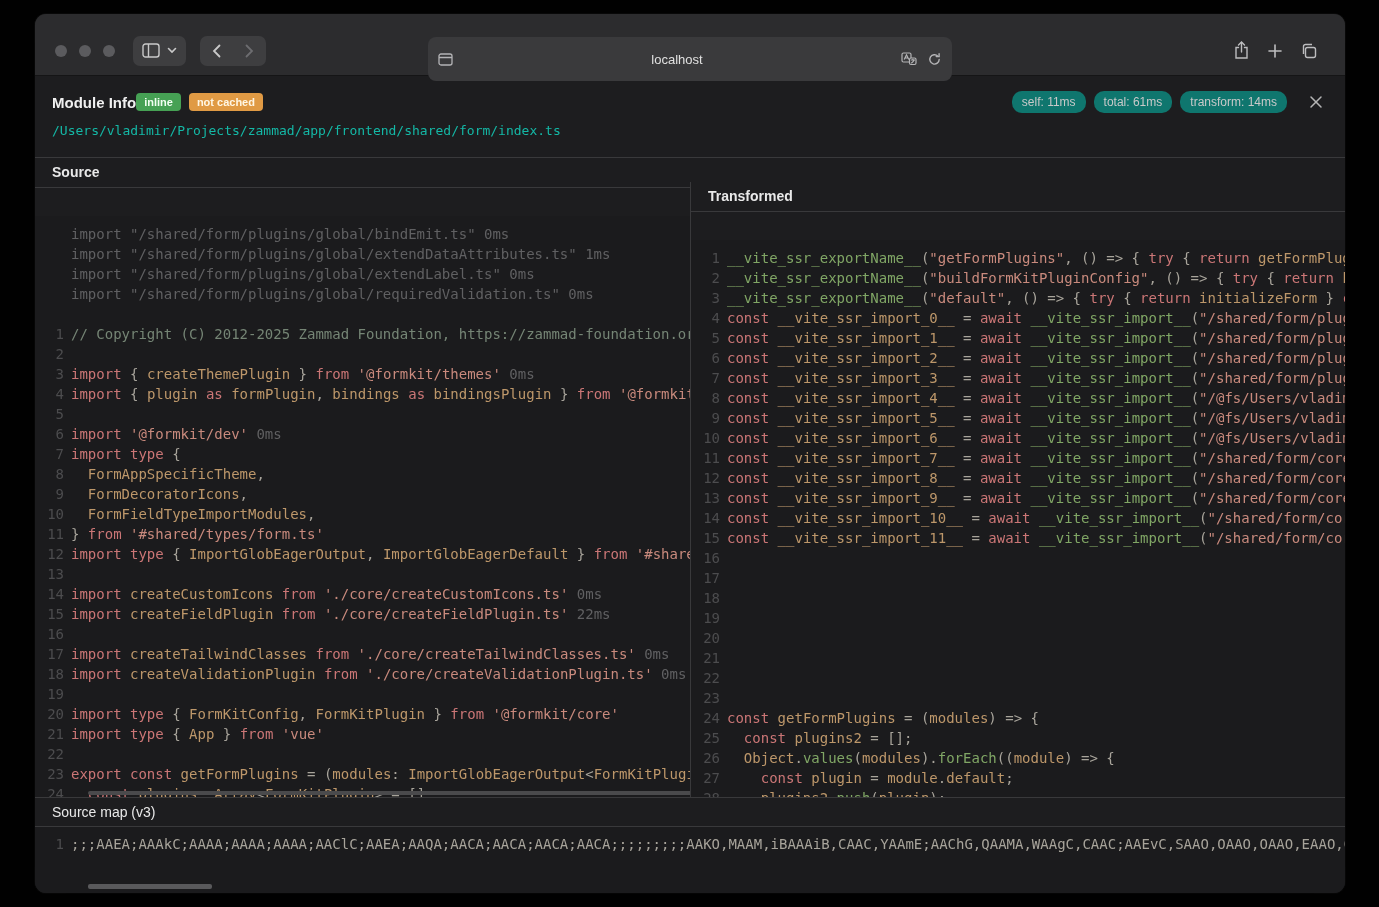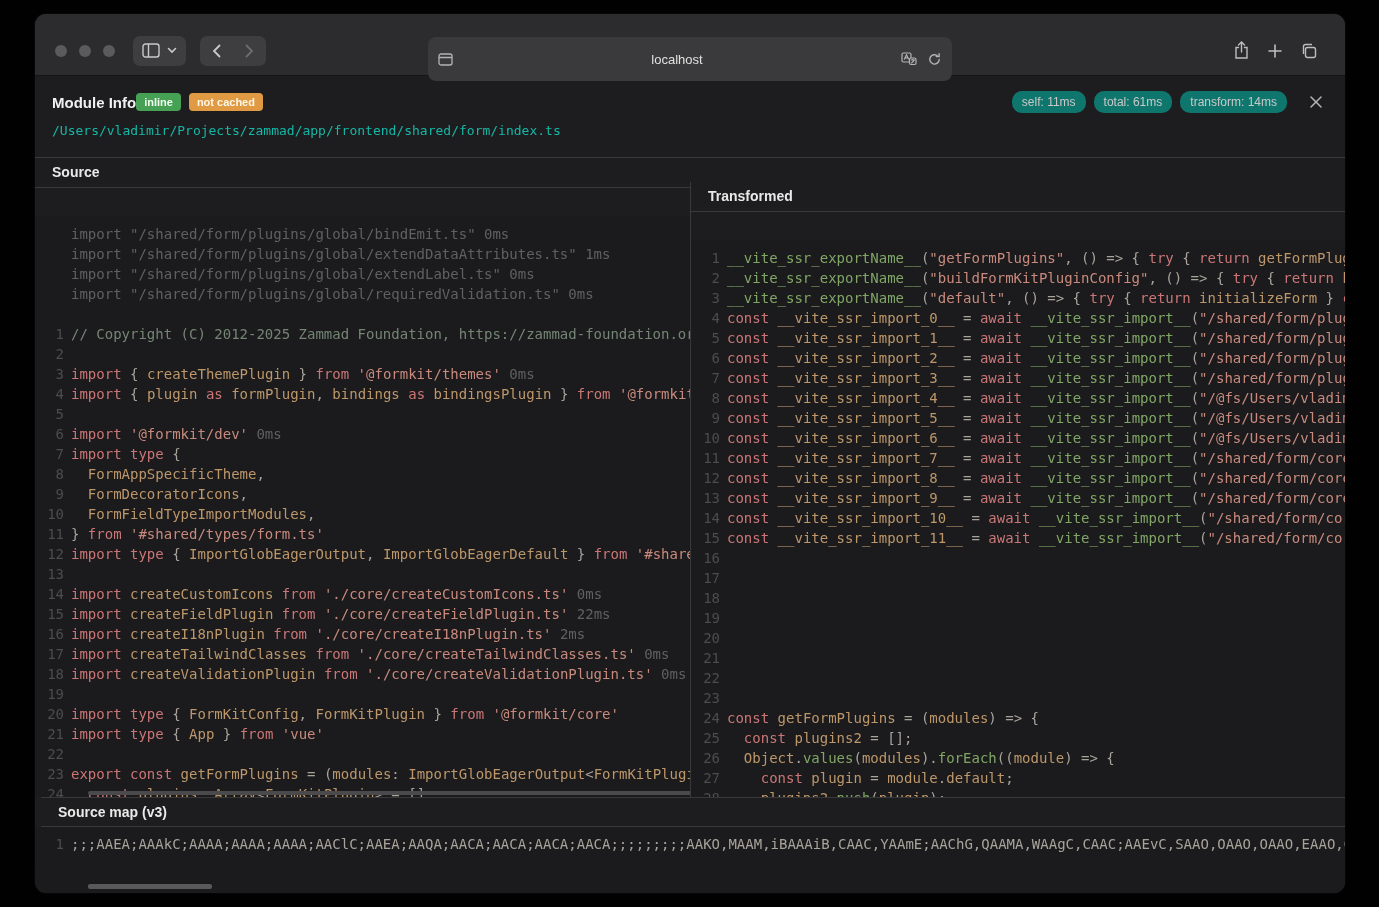--- a/index.html
+++ b/index.html
@@ -67,22 +67,22 @@
   .tok-c { color:var(--code_comment,#758575); }
   .tok-x { color:#a8a49b; }
   .tok-d { color:#606062; }
 
   .hscroll { position:absolute; background:#4a4a4c; border-radius:2px; }
   .hscroll.src { left:53px; bottom:2px; width:699px; height:4px; }
   .hscroll.sm  { left:53px; bottom:4px; width:124px; height:5px; background:#59595b; }
 
   
   .sm-header { flex:none; height:30px; line-height:29px; padding:0 17px;
-               font-size:14px; font-weight:bold; color:#e9e9e9;
-               border-top:1px solid #39393b; border-bottom:1px solid #39393b;margin-left:6px; }
+               font-size:14px; font-weight:normal; color:#e9e9e9;
+               border-top:1px solid #39393b; border-bottom:1px solid #39393b; }
   .sm-body { flex:none; height:66px; position:relative; overflow:hidden;
              padding-top:7px; background:#1b1b1d; }
   .sm-body .ct { color:#c3c3c3; }
 </style>
 </head>
 <body>
 
 <div class="window">
 
   <div class="titlebar">
@@ -205,21 +205,21 @@
           <div class="cl"><span class="ln">6</span><span class="ct"><span class="tok-k">import</span><span class="tok-s"> '@formkit/dev'</span><span class="tok-d"> 0ms</span></span></div>
           <div class="cl"><span class="ln">7</span><span class="ct"><span class="tok-k">import</span><span class="tok-k"> type</span><span class="tok-x"> {</span></span></div>
           <div class="cl"><span class="ln">8</span><span class="ct"><span class="tok-x">  </span><span class="tok-v">FormAppSpecificTheme</span><span class="tok-x">,</span></span></div>
           <div class="cl"><span class="ln">9</span><span class="ct"><span class="tok-x">  </span><span class="tok-v">FormDecoratorIcons</span><span class="tok-x">,</span></span></div>
           <div class="cl"><span class="ln">10</span><span class="ct"><span class="tok-x">  </span><span class="tok-v">FormFieldTypeImportModules</span><span class="tok-x">,</span></span></div>
           <div class="cl"><span class="ln">11</span><span class="ct"><span class="tok-x">} </span><span class="tok-k">from</span><span class="tok-s"> '#shared/types/form.ts'</span></span></div>
           <div class="cl"><span class="ln">12</span><span class="ct"><span class="tok-k">import</span><span class="tok-k"> type</span><span class="tok-x"> { </span><span class="tok-v">ImportGlobEagerOutput</span><span class="tok-x">, </span><span class="tok-v">ImportGlobEagerDefault</span><span class="tok-x"> } </span><span class="tok-k">from</span><span class="tok-s"> '#shared/types/utils.ts'</span></span></div>
           <div class="cl"><span class="ln">13</span><span class="ct"></span></div>
           <div class="cl"><span class="ln">14</span><span class="ct"><span class="tok-k">import</span><span class="tok-x"> </span><span class="tok-v">createCustomIcons</span><span class="tok-k"> from</span><span class="tok-s"> './core/createCustomIcons.ts'</span><span class="tok-d"> 0ms</span></span></div>
           <div class="cl"><span class="ln">15</span><span class="ct"><span class="tok-k">import</span><span class="tok-x"> </span><span class="tok-v">createFieldPlugin</span><span class="tok-k"> from</span><span class="tok-s"> './core/createFieldPlugin.ts'</span><span class="tok-d"> 22ms</span></span></div>
-          <div class="cl"><span class="ln">16</span><span class="ct"><span class="tok-k">import</span><span class="tok-x"> </span><span class="tok-v">createI18nPlugin</span><span class="tok-k"> from</span><span class="tok-s"> './core/createI18nPlugin.ts'</span><span class="tok-d"> 2ms</span></span></div>
+          <div class="cl"><span class="ln">16</span></div>
           <div class="cl"><span class="ln">17</span><span class="ct"><span class="tok-k">import</span><span class="tok-x"> </span><span class="tok-v">createTailwindClasses</span><span class="tok-k"> from</span><span class="tok-s"> './core/createTailwindClasses.ts'</span><span class="tok-d"> 0ms</span></span></div>
           <div class="cl"><span class="ln">18</span><span class="ct"><span class="tok-k">import</span><span class="tok-x"> </span><span class="tok-v">createValidationPlugin</span><span class="tok-k"> from</span><span class="tok-s"> './core/createValidationPlugin.ts'</span><span class="tok-d"> 0ms</span></span></div>
           <div class="cl"><span class="ln">19</span><span class="ct"></span></div>
           <div class="cl"><span class="ln">20</span><span class="ct"><span class="tok-k">import</span><span class="tok-k"> type</span><span class="tok-x"> { </span><span class="tok-v">FormKitConfig</span><span class="tok-x">, </span><span class="tok-v">FormKitPlugin</span><span class="tok-x"> } </span><span class="tok-k">from</span><span class="tok-s"> '@formkit/core'</span></span></div>
           <div class="cl"><span class="ln">21</span><span class="ct"><span class="tok-k">import</span><span class="tok-k"> type</span><span class="tok-x"> { </span><span class="tok-v">App</span><span class="tok-x"> } </span><span class="tok-k">from</span><span class="tok-s"> 'vue'</span></span></div>
           <div class="cl"><span class="ln">22</span><span class="ct"></span></div>
           <div class="cl"><span class="ln">23</span><span class="ct"><span class="tok-k">export</span><span class="tok-x"> </span><span class="tok-k">const</span><span class="tok-x"> </span><span class="tok-v">getFormPlugins</span><span class="tok-x"> = (</span><span class="tok-v">modules</span><span class="tok-x">: </span><span class="tok-v">ImportGlobEagerOutput</span><span class="tok-x">&lt;</span><span class="tok-v">FormKitPlugin</span></span></div>
           <div class="cl"><span class="ln">24</span><span class="ct"><span class="tok-x">  </span><span class="tok-k">const</span><span class="tok-x"> </span><span class="tok-v">plugins</span><span class="tok-x">: </span><span class="tok-v">Array</span><span class="tok-x">&lt;</span><span class="tok-v">FormKitPlugin</span><span class="tok-x">&gt; = []</span></span></div>
           <div class="cl"><span class="ln">25</span><span class="ct"></span></div>
         </div>

